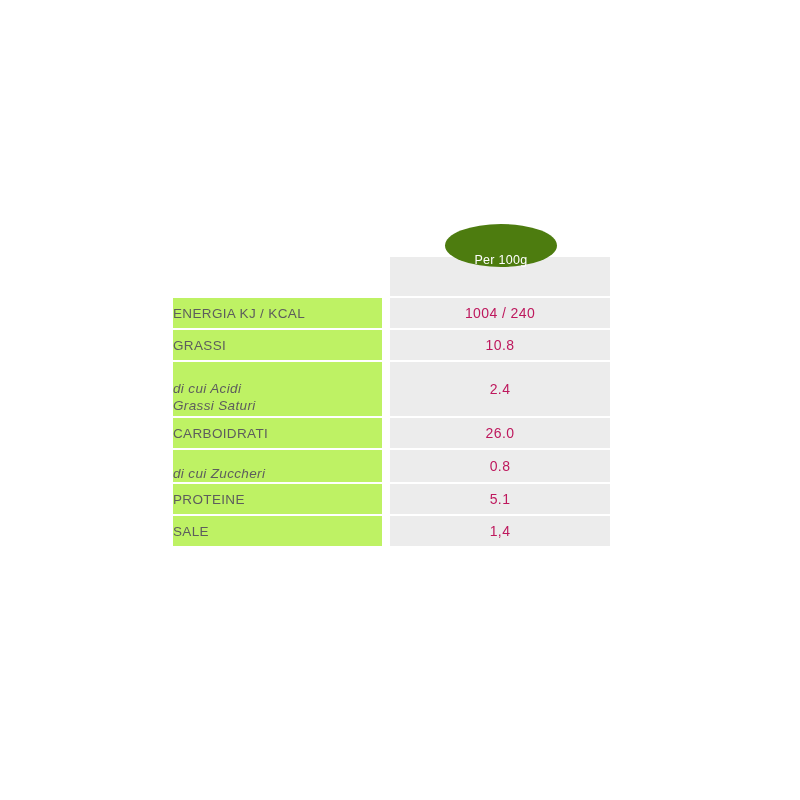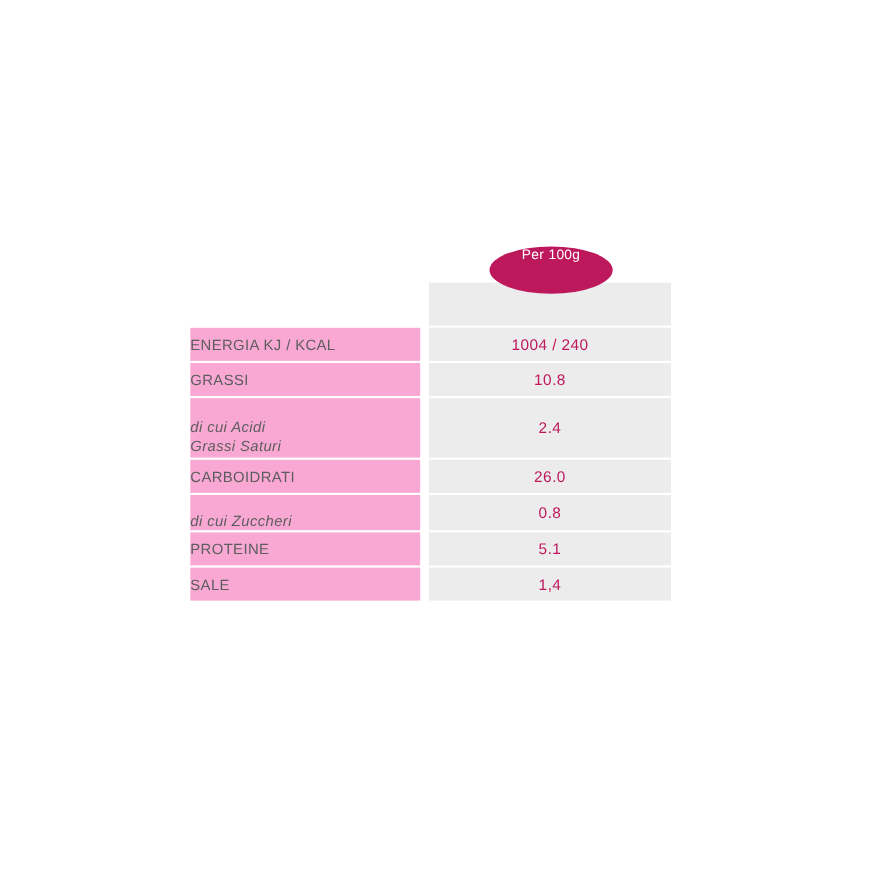--- a/index.html
+++ b/index.html
@@ -34,24 +34,24 @@
     width: 220px;
     height: 39px;
     background: #ececec;
   }
   .badge {
     position: absolute;
     left: 272px;
     top: 2px;
     width: 112px;
     height: 43px;
-    background: #be185d;
+    background: #4d7c0f;
     border-radius: 50% / 50%;
     display: flex;
-    align-items: flex-start;
+    align-items: flex-end;
     justify-content: center;
     z-index: 3;
   }
   .badge-label {
     font-size: 12.5px;
     color: #ffffff;
     letter-spacing: 0.3px;
     white-space: nowrap;
   }
 
@@ -64,21 +64,21 @@
     table-layout: fixed;
   }
   table.nutrition col.c-label { width: 209px; }
   table.nutrition col.c-value { width: 220px; }
 
   table.nutrition td {
     padding: 0;
     vertical-align: middle;
   }
   td.label-cell {
-    background: #f9a8d4;
+    background: #bef264;
     color: #5d5d5d;
     font-size: 13.5px;
     letter-spacing: 0.35px;
     padding: 0 0 0 8px;
     height: 30px;
     margin-left: 48px;
   }
   td.value-cell {
     background: #ececec;
     color: #be185d;

